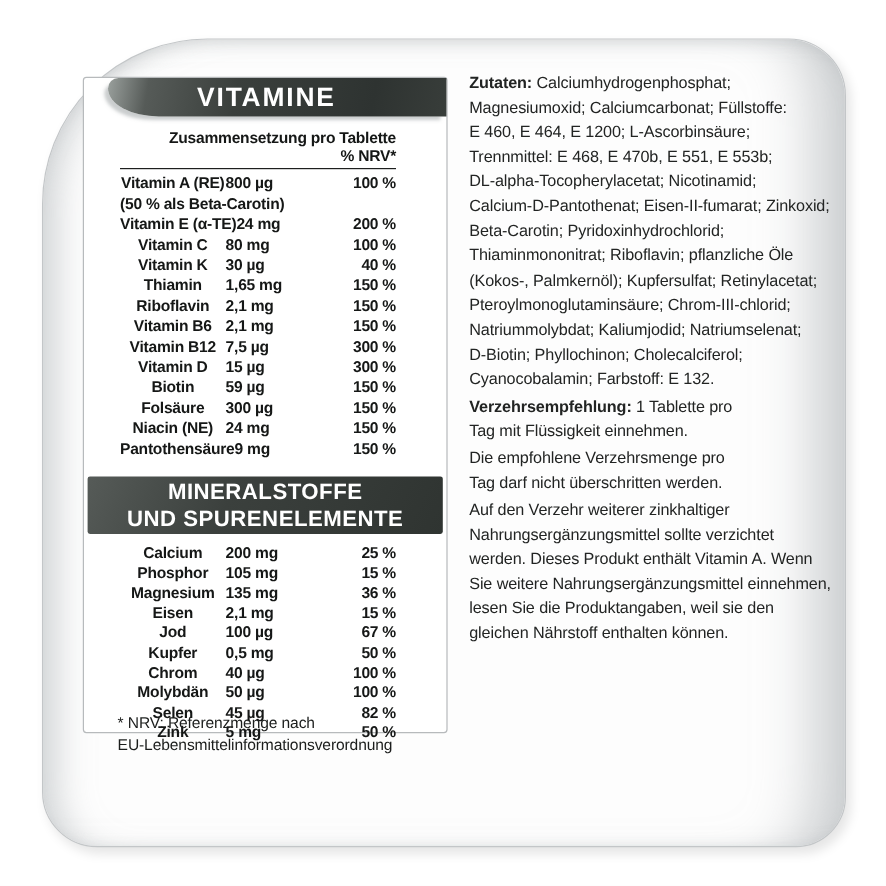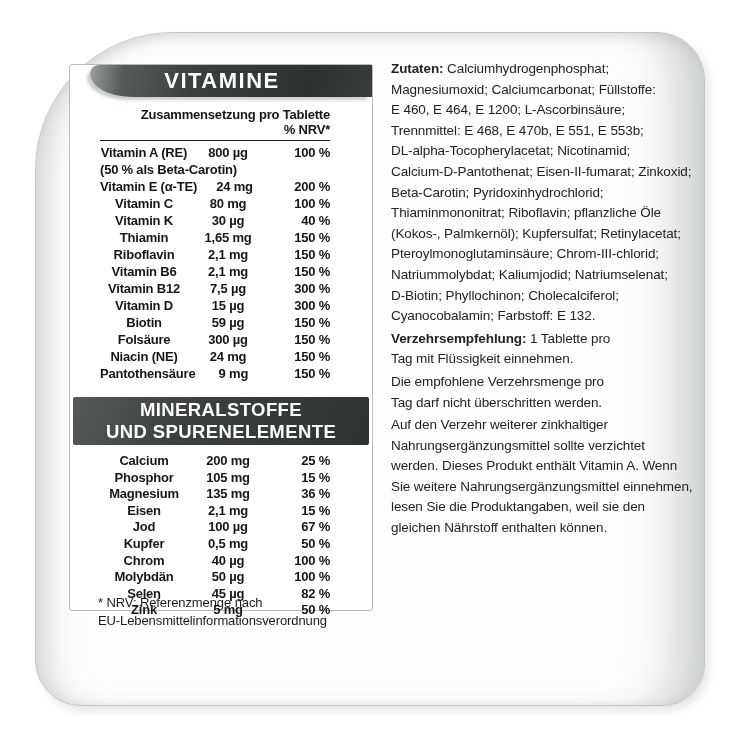--- a/index.html
+++ b/index.html
@@ -44,21 +44,21 @@
     margin:10px 42px 0 30px;
     font-weight:bold;font-size:13px;letter-spacing:-0.2px;color:#151716;flex-direction:column;
   }
   .thead .left{flex:1;}
   .thead .right{}
   .rule{margin:3px 42px 0 30px;border-bottom:1.6px solid #1d1f1e;}
   .rows{margin:3px 42px 0 30px;color:#151716;}
   .row{display:flex;line-height:17px;font-size:13px;font-weight:bold;letter-spacing:-0.2px;}
   .rows.minerals .row{line-height:16.6px;}
   .row .n{flex:1;white-space:nowrap;text-align:center;}
-  .row .a{width:80px;text-align:center;white-space:nowrap;}
+  .row .a{width:80px;text-align:left;white-space:nowrap;}
   .row .p{width:62px;text-align:right;white-space:nowrap;}
   .mbar{
     margin:15px 3px 8px 3px;height:48px;
     background:linear-gradient(115deg,#60655f 0%,#41464300 0%,#565b58 0%,#3b403d 40%,#2f3431 100%);
     border-radius:2px;
     display:flex;flex-direction:column;align-items:center;justify-content:center;
     color:#ffffff;font-weight:bold;font-size:18.5px;line-height:22px;letter-spacing:0.4px;
   }
   
   .footnote{

